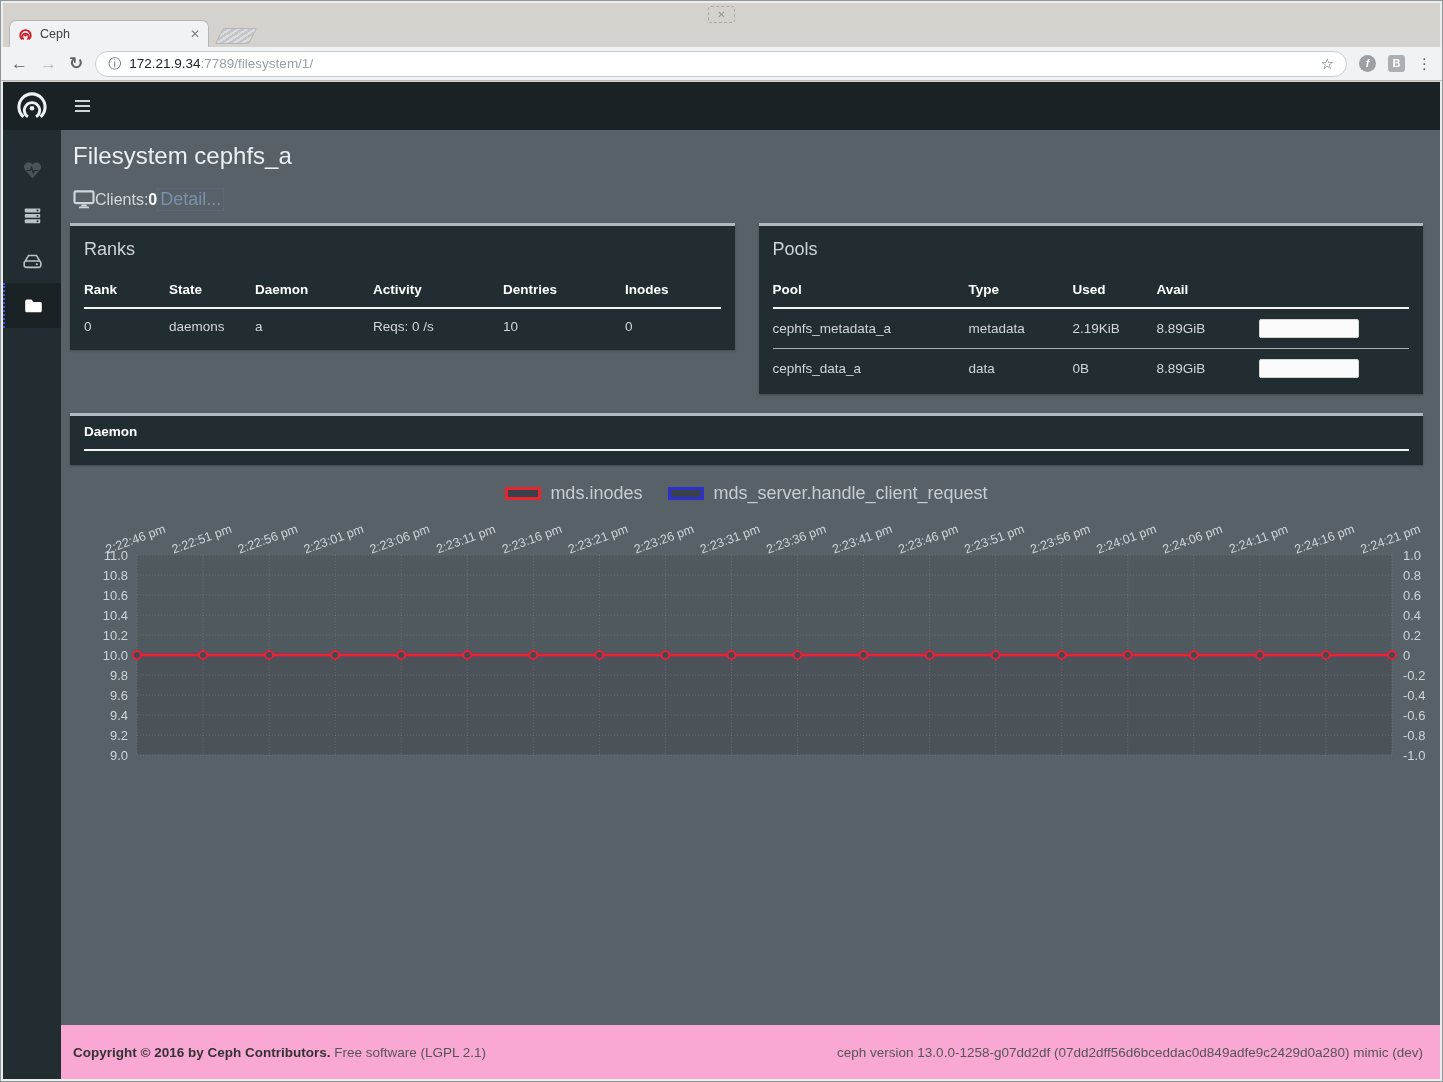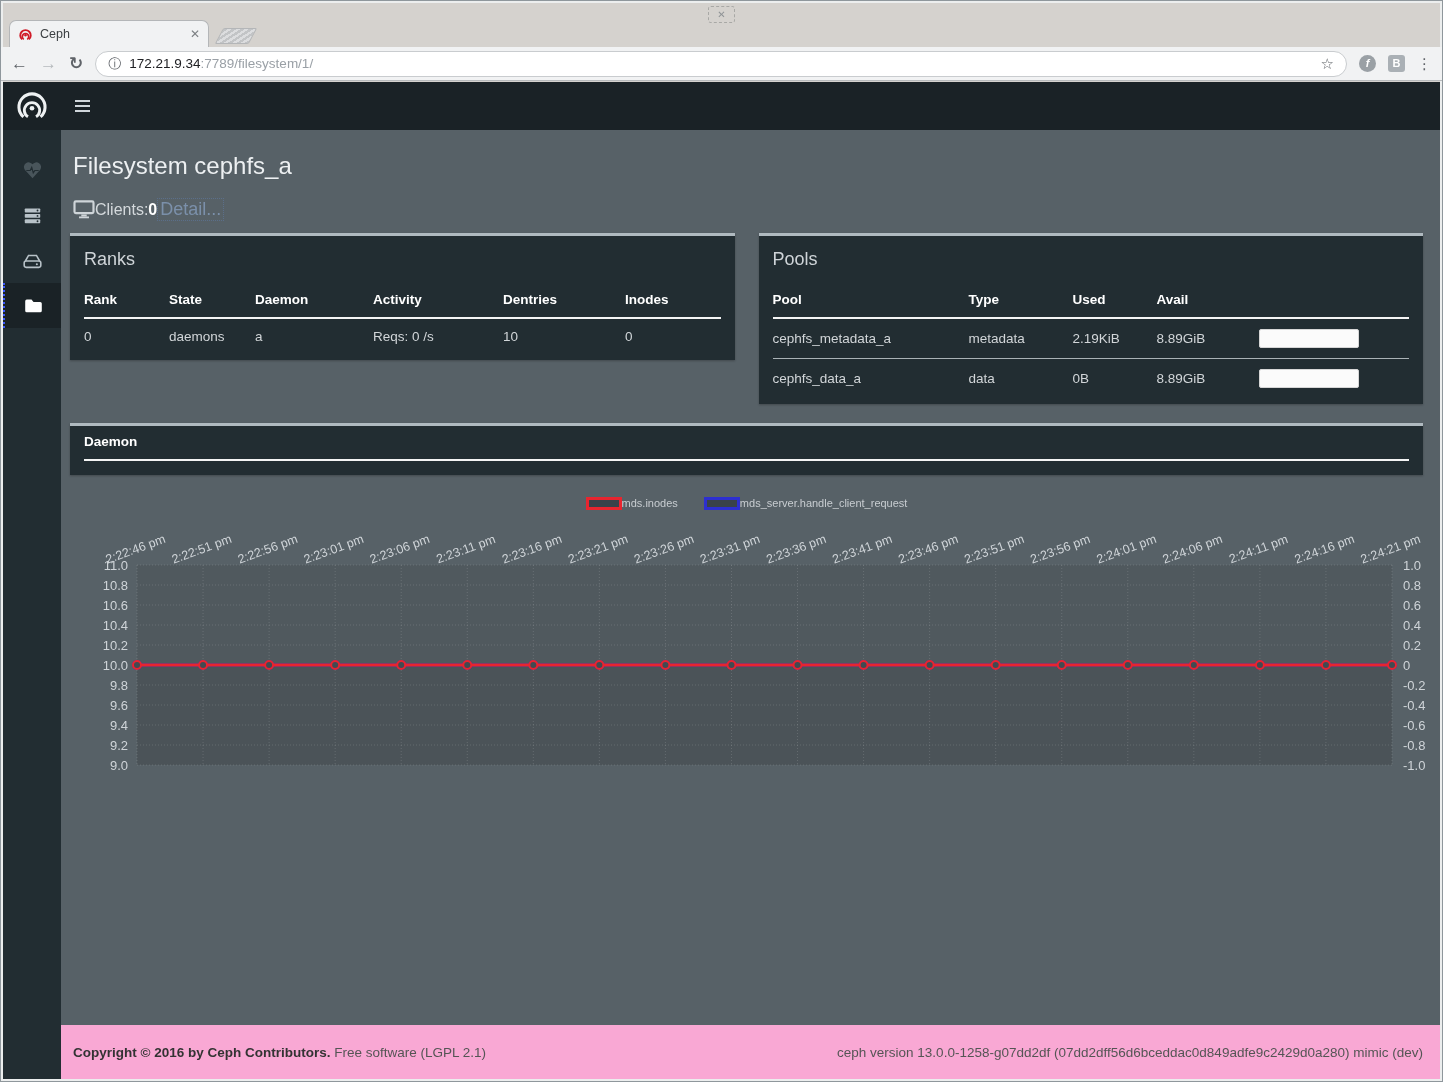--- a/index.html
+++ b/index.html
@@ -49,21 +49,21 @@
   .navbar { position:absolute; top:0; left:0; right:0; height:48px; background:#1a2226; display:flex; align-items:center; }
   .logo-zone { width:58px; height:48px; display:flex; align-items:center; justify-content:center; }
   .hamburger { width:15px; margin-left:14px; cursor:pointer; }
   .hamburger span { display:block; height:2px; background:#cfd6da; margin:3px 0; }
 
   .sidebar { position:absolute; top:48px; left:0; bottom:0; width:58px; background:#222d32; }
   .side-item { height:45px; display:flex; align-items:center; justify-content:center; }
   .side-item.active { background:#1a2226; border-left:2px dotted #3d5afe; }
 
   .content { position:absolute; top:48px; left:58px; right:0; bottom:54px; background:#576167;
-             padding:20px 17px 0 9px; overflow:hidden; }
+             padding:10px 17px 0 9px; overflow:hidden; }
 
   .page-title { font-size:24px; font-weight:400; color:#edf0f2; margin:2px 0 18px 3px; }
   .clients-line { display:flex; align-items:center; margin:0 0 12px 3px; font-size:16px; color:#d4d9dc; }
   .clients-count { font-weight:bold; color:#fff; }
   .detail-link { color:#7b90aa; border:1px dotted #5b6f8a; padding:0 2px; font-size:18px; }
 
   .panel-row { display:flex; gap:24px; align-items:flex-start; }
   .panel { background:#222d32; border-top:3px solid #b0bac0; box-shadow:0 1px 2px rgba(0,0,0,.25);
            padding:0 14px 6px 14px; }
   .panel.half { flex:1; }
@@ -73,21 +73,21 @@
   table.grid { width:100%; border-collapse:collapse; font-size:13.5px; color:#d2d6d9; }
   table.grid th { text-align:left; color:#fff; font-weight:bold; padding:8px 12px 10px 0;
                   border-bottom:2px solid #f4f4f4; }
   table.grid td { padding:10px 12px 10px 0; }
   table.grid tr + tr td { border-top:1px solid #aab2b6; }
   .usage-bar { width:100px; height:19px; background:#fbfbfb; border:1px solid #d6d6d6; border-radius:2px; }
 
   
   .chart-section { margin-top:18px; }
   .legend { display:flex; justify-content:center; gap:26px; align-items:center; height:20px; margin-bottom:6px; }
-  .legend-item { display:flex; align-items:center; font-size:11px; color:#c8cdd1; }
+  .legend-item { display:flex; align-items:center; gap:9px; font-size:18px; color:#c8cdd1; }
   .legend-swatch { width:36px; height:13px; border:3px solid; background:#39424a; }
 
   .footer { position:absolute; left:58px; right:0; bottom:0; height:54px; background:#f9a8d4;
             display:flex; justify-content:space-between; align-items:center; padding:0 17px 0 12px;
             font-size:13.5px; color:#555; }
   .footer b { color:#333; }
 
   svg text { font-family:"Liberation Sans","DejaVu Sans",sans-serif; }
 </style>
 </head>

